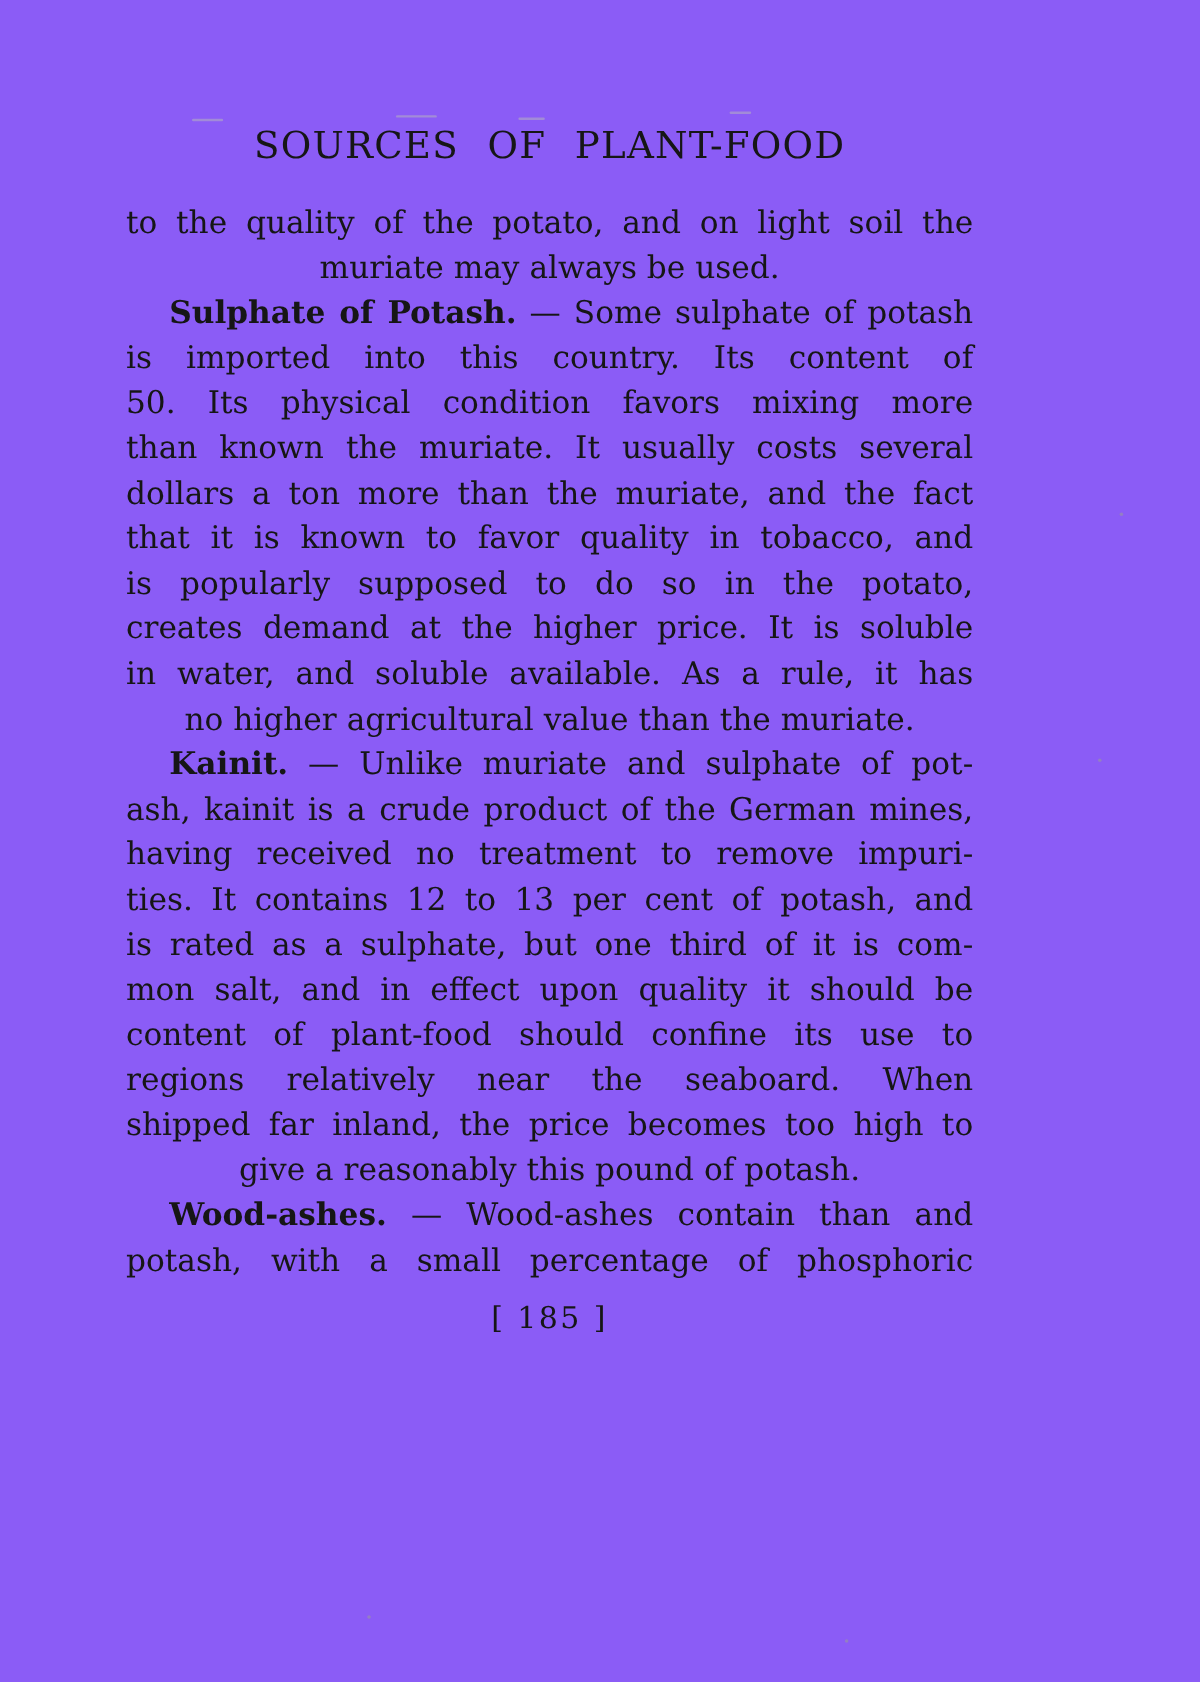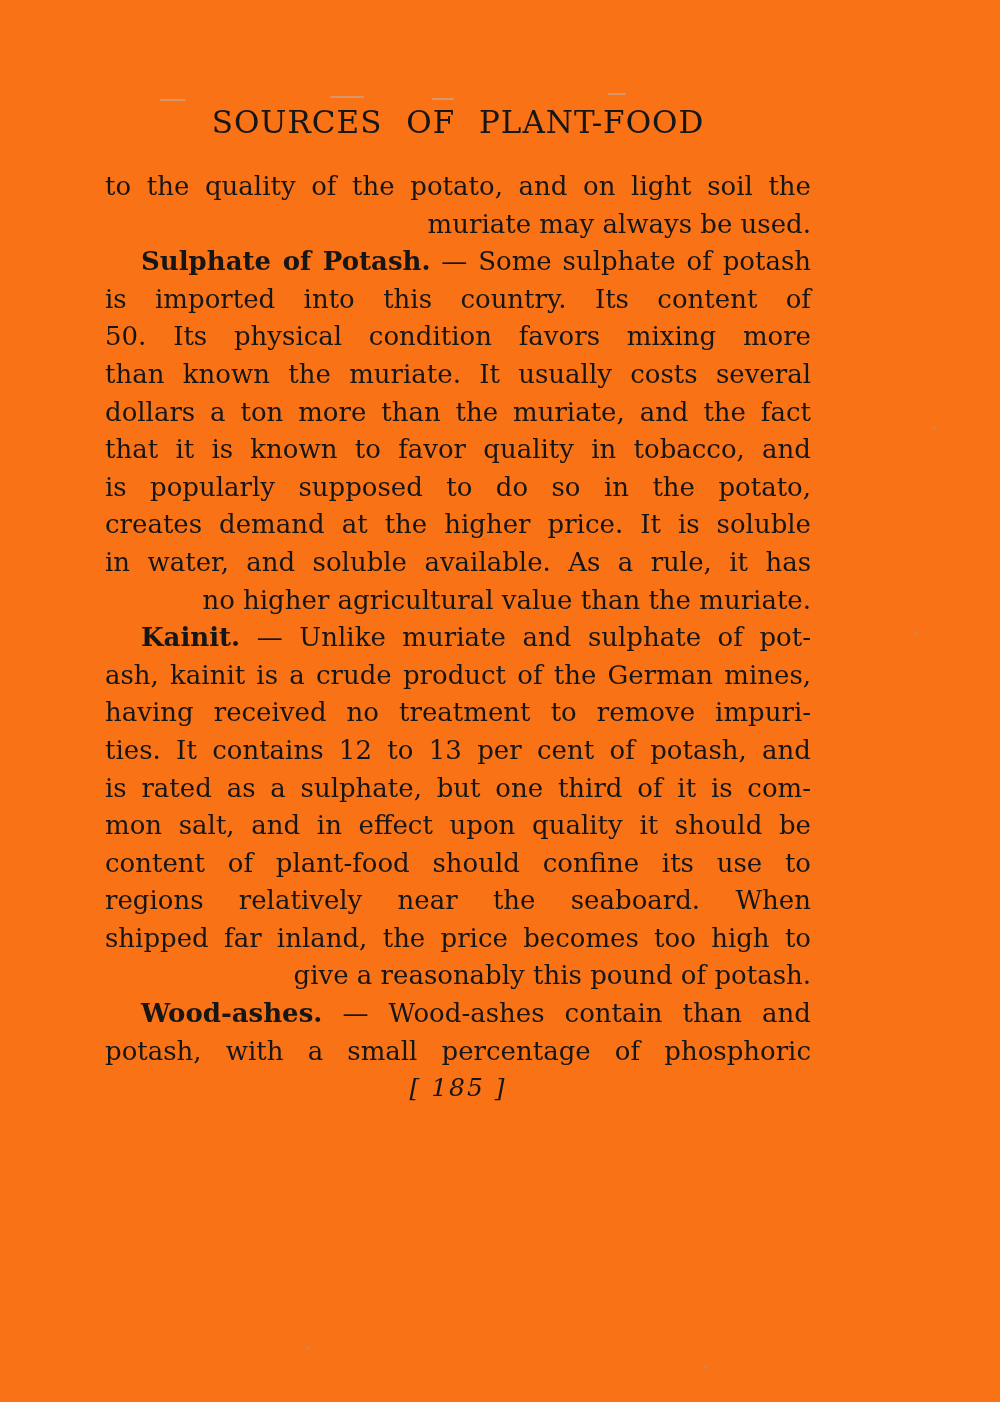--- a/index.html
+++ b/index.html
@@ -1,20 +1,20 @@
 <!DOCTYPE html>
 <html><head>
 <meta charset="utf-8">
 <style>
   html, body { margin: 0; padding: 0; background: #eaeaea; }
   .page {
     position: relative;
     width: 1000px;
     height: 1402px;
-    background: #f97316;
+    background: #8b5cf6;
     font-family: "DejaVu Serif", serif;
     color: #161616;
     overflow: hidden;
   }
   .column {
     position: absolute;
     left: 105px;
     top: 104px;
     width: 706px;
   }
@@ -27,35 +27,34 @@
     text-align: center;
     letter-spacing: 1px;
     word-spacing: 13px;
     white-space: nowrap;
   }
   .body-text { margin-top: 27px; }
   .line {
     font-size: 26px;
     line-height: 37.6px;
     height: 37.6px;
-    text-align: right;
+    text-align: center;
     overflow: visible;
   }
   .line.justify {
     text-align: justify;
     text-align-last: justify;
   }
   .line.indent { text-indent: 36px; }
   .lead { font-weight: bold; }
   .page-number {
-    margin-top: 3px;
+    margin-top: 14px;
     text-align: center;
     font-size: 25px;
     letter-spacing: 2px;
-    font-style: italic;
   }
   
   .speck {
     position: absolute;
     background: #9a9a9a;
     border-radius: 50%;
     opacity: 0.55;
   }
   .smudge {
     position: absolute;

